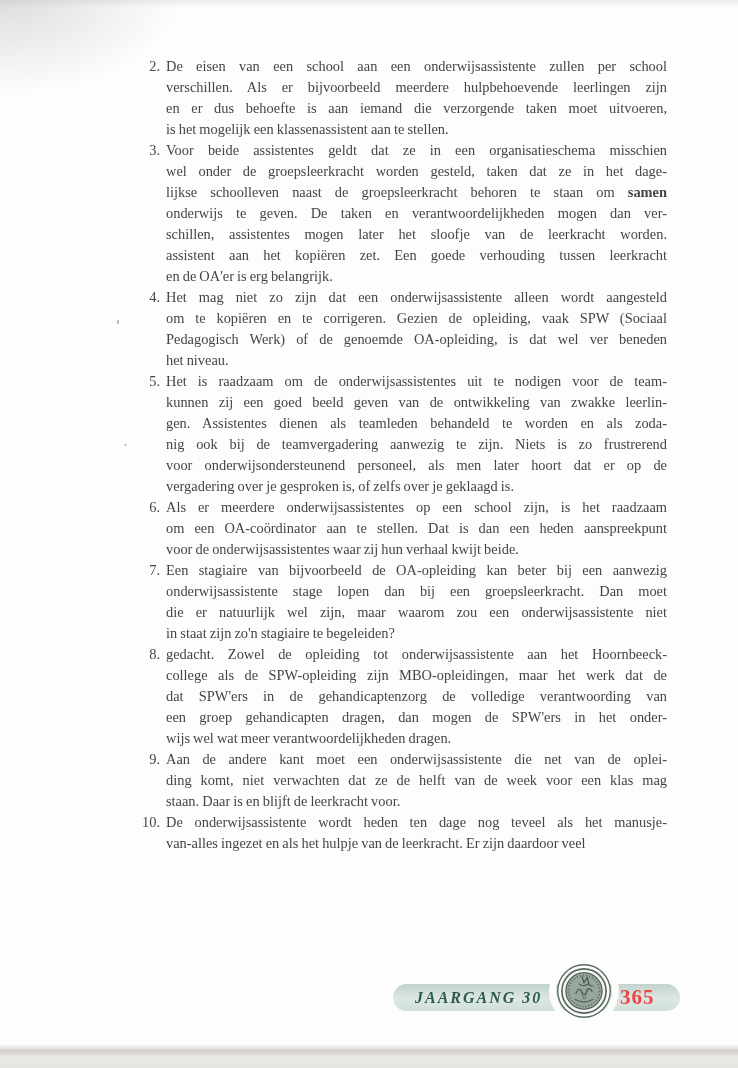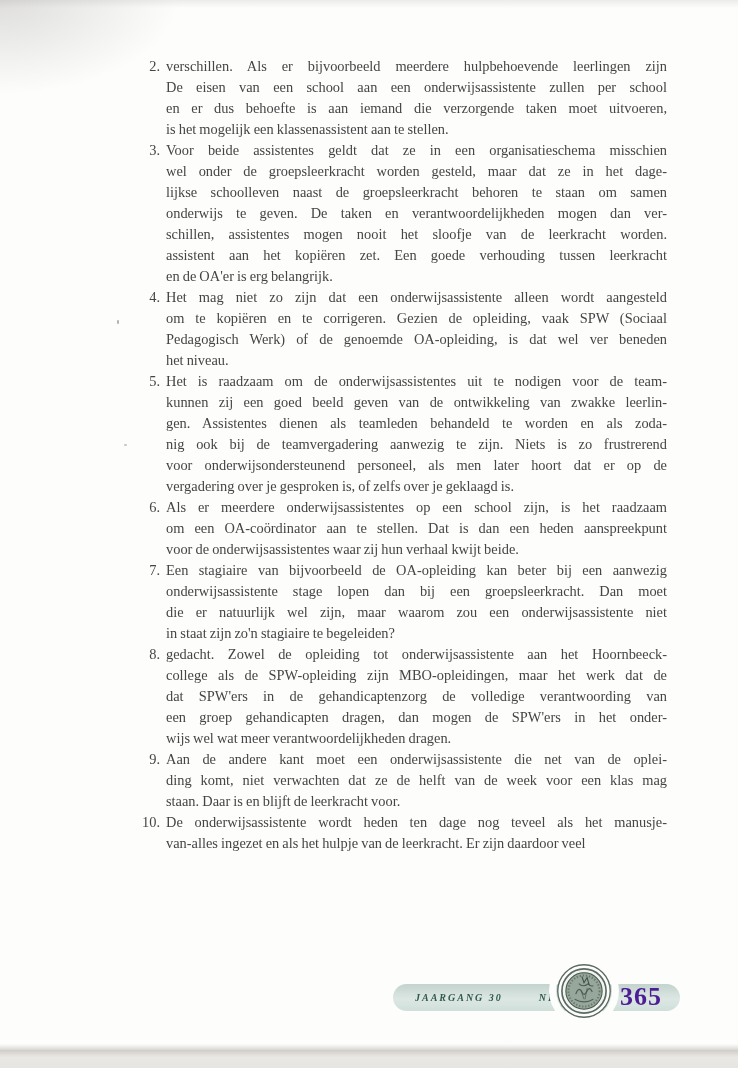--- a/index.html
+++ b/index.html
@@ -43,80 +43,80 @@
     color: #454545;
     font-size: 14.4px;
     line-height: 21px;
     word-spacing: -0.5px;
   }
   .item { display: flex; }
   .num { flex: none; width: 20px; text-align: right; margin-right: 6px; }
   .lines { width: 501px; }
   .line { text-align: justify; text-align-last: justify; }
   .line.last { text-align-last: left; }
-  .line b { font-weight: normal; }
+  .line b { font-weight: bold; }
 
   
   .pill {
     position: absolute; left: 393px; top: 984px;
     width: 287px; height: 27px; border-radius: 14px;
     background: linear-gradient(180deg, #c3d3cd 0%, #dce7e3 55%, #d0dfda 100%);
     display: flex; align-items: center;
     padding-left: 22px; box-sizing: border-box;
     z-index: 1;
   }
   .pill-label {
     font-style: italic; font-weight: bold;
-    font-size: 10px; letter-spacing: 2px;
+    font-size: 16px; letter-spacing: 2px;
     color: #2f5a4e;
   }
   .pill-label.jl { margin-right: 36px; }
   .seal {
     position: absolute; left: 556px; top: 963px;
     width: 56px; height: 56px; border-radius: 50%;
     box-shadow: 0 0 0 7px #fdfdfc;
     z-index: 2;
   }
   .seal svg { display: block; width: 56px; height: 56px; }
   .pnum {
     position: absolute; left: 620px; top: 983px;
     width: 60px; height: 28px; line-height: 28px;
-    font-weight: bold; font-size: 26px; letter-spacing: 1px;
-    color: #4c1d95;
+    font-weight: bold; font-size: 21px; letter-spacing: 1px;
+    color: #ef4444;
     z-index: 3;
   }
 </style>
 </head>
 <body>
 
 <div class="sheet">
   <div class="corner-tl"></div>
   <div class="edge-top"></div>
   <div class="speck s1"></div>
   <div class="speck s2"></div>
 
   <ol class="list" id="list">
     <li class="item">
       <span class="num">2.</span>
       <div class="lines">
+          <div class="line">De eisen van een school aan een onderwijsassistente zullen per school</div>
           <div class="line">verschillen. Als er bijvoorbeeld meerdere hulpbehoevende leerlingen zijn</div>
-          <div class="line">De eisen van een school aan een onderwijsassistente zullen per school</div>
           <div class="line">en er dus behoefte is aan iemand die verzorgende taken moet uitvoeren,</div>
           <div class="line last">is het mogelijk een klassenassistent aan te stellen.</div>
         </div>
     </li>
 
     <li class="item">
       <span class="num">3.</span>
       <div class="lines">
           <div class="line">Voor beide assistentes geldt dat ze in een organisatieschema misschien</div>
-          <div class="line">wel onder de groepsleerkracht worden gesteld, maar dat ze in het dage-</div>
+          <div class="line">wel onder de groepsleerkracht worden gesteld, taken dat ze in het dage-</div>
           <div class="line">lijkse schoolleven naast de groepsleerkracht behoren te staan om <b>samen</b></div>
           <div class="line">onderwijs te geven. De taken en verantwoordelijkheden mogen dan ver-</div>
-          <div class="line">schillen, assistentes mogen nooit het sloofje van de leerkracht worden.</div>
+          <div class="line">schillen, assistentes mogen later het sloofje van de leerkracht worden.</div>
           <div class="line">assistent aan het kopiëren zet. Een goede verhouding tussen leerkracht</div>
           <div class="line last">en de OA'er is erg belangrijk.</div>
         </div>
     </li>
 
     <li class="item">
       <span class="num">4.</span>
       <div class="lines">
           <div class="line">Het mag niet zo zijn dat een onderwijsassistente alleen wordt aangesteld</div>
           <div class="line">om te kopiëren en te corrigeren. Gezien de opleiding, vaak SPW (Sociaal</div>

